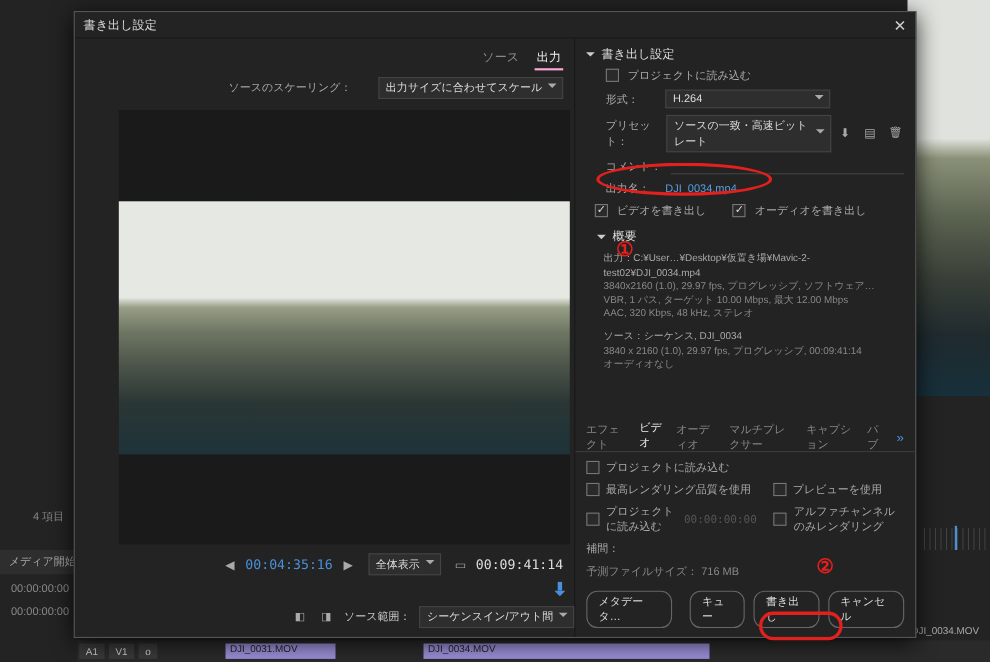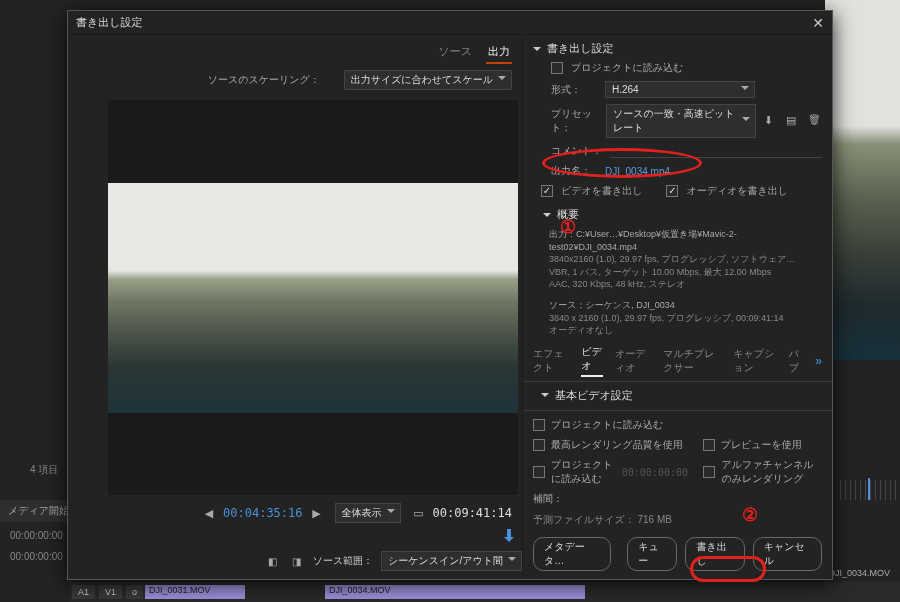--- a/index.html
+++ b/index.html
@@ -5,40 +5,40 @@
 * { margin: 0; padding: 0; box-sizing: border-box; font-family: "Hiragino Kaku Gothic Pro", "Meiryo", sans-serif; }
 html, body { width: 900px; height: 602px; background: #1a1a1a; color: #ccc; overflow: hidden; font-size: 11px; }
 
 .bg { position: absolute; inset: 0; background: #232323; }
 .bg-monitor { position: absolute; right: 0; top: 0; width: 75px; height: 360px; background: linear-gradient(180deg, #dfe2dd 0%, #dfe2dd 35%, #8a9178 40%, #5a6250 55%, #3a4038 70%, #1f2a2e 85%, #17303b 100%); }
 .bg-medialabel { position: absolute; left: 0; top: 500px; background: #2e2e2e; padding: 4px 8px; font-size: 10px; color: #aaa; }
 .bg-timecodes { position: absolute; left: 10px; top: 530px; font-size: 10px; color: #888; }
 .bg-timecodes div { margin-bottom: 10px; }
 .bg-timeline { position: absolute; left: 70px; right: 0; top: 582px; height: 20px; background: #2a2a2a; display:flex; align-items:center; }
 .bg-timeline .track-lbl { background:#3a3a3a; padding:2px 6px; margin:0 2px; font-size:9px; }
-.bg-clip { background: #9a8fd8; flex: 0 0 100px; height: 14px; font-size:9px; color:#222; padding:0 4px; overflow:hidden; }
+.bg-clip { background: #9a8fd8; flex: 0 0 100px; height: 14px; margin-left: 60px; font-size:9px; color:#222; padding:0 4px; overflow:hidden; }
 .bg-clip2 { background: #9a8fd8; flex: 0 0 260px; height: 14px; margin-left: 80px; font-size:9px; color:#222; padding:0 4px; overflow:hidden; }
 .bg-4col { position:absolute; left:30px; top:463px; font-size:10px; color:#888; }
 .bg-ruler { position:absolute; right:0; top:480px; width:60px; height:20px; background:linear-gradient(90deg,#444 0,#444 1px,transparent 1px,transparent 5px); background-size:5px 100%; }
 .bg-ruler-mark { position:absolute; right:30px; top:478px; width:2px; height:22px; background:#4a90d9; }
 .bg-filename { position:absolute; right:10px; top:568px; font-size:9px; color:#aaa; }
 
 
 .dialog { position: absolute; left: 67px; top: 10px; width: 766px; height: 570px; background: #232323; border: 1px solid #555; box-shadow: 0 4px 20px rgba(0,0,0,0.8); display: flex; flex-direction: column; }
 .titlebar { height: 24px; display: flex; align-items: center; justify-content: space-between; padding: 0 8px; border-bottom: 1px solid #1a1a1a; }
 .titlebar .ttl { font-size: 11px; color: #ddd; }
 .close-x { cursor: pointer; font-size: 14px; color: #ccc; }
 
 .dialog-body { flex: 1; display: flex; overflow: hidden; }
 .left-col { width: 455px; display: flex; flex-direction: column; padding: 0; border-right: 1px solid #1a1a1a; align-items: flex-end; }
 .right-col { flex: 1; display: flex; flex-direction: column; overflow: hidden; }
 
 .tabs-row { display: flex; gap: 12px; padding: 6px 10px 0; }
 .tab { font-size: 11px; color: #888; padding: 3px 2px; cursor: pointer; }
-.tab.active { color: #eee; border-bottom: 2px solid #c2410c; }
+.tab.active { color: #eee; border-bottom: 2px solid #f9a8d4; }
 
 .scaling-row { display: flex; align-items: center; gap: 24px; padding: 6px 10px; font-size: 10px; color: #aaa; }
 .dropdown { background: #2e2e2e; border: 1px solid #444; padding: 2px 18px 2px 6px; color: #ddd; font-size: 10px; position: relative; cursor: pointer; min-width: 140px; }
 .dropdown::after { content: ""; position: absolute; right: 5px; top: 50%; transform: translateY(-50%); border: 4px solid transparent; border-top-color: #aaa; }
 
 .preview-area { flex: 1; display: flex; align-items: center; justify-content: center; background: #1a1a1a; margin: 4px; }
 .preview-img { width: 410px; height: 230px; background: linear-gradient(180deg, #e6e8e3 0%, #e6e8e3 38%, #979e87 42%, #6d7562 52%, #4a5248 66%, #2a3634 80%, #1e333a 100%); position: relative; }
 
 .time-row { display: flex; align-items: center; padding: 4px 10px; gap: 6px; }
 .tc-current { color: #4a90d9; font-size: 12px; font-family: monospace; }
@@ -66,21 +66,21 @@
 .link-txt { color: #5a9fe0; cursor: pointer; }
 
 .iconset { margin-left: auto; display: flex; gap: 8px; }
 .small-icon { width: 14px; height: 14px; cursor: pointer; }
 .dl-icon::before { content: "⬇"; color:#aaa; font-size:11px; }
 .save-icon::before { content: "▤"; color:#aaa; font-size:11px; }
 .trash-icon::before { content: "🗑"; color:#aaa; font-size:10px; }
 
 .summary-block { padding: 4px 10px 4px 26px; font-size: 9px; color: #888; line-height: 1.4; position: relative; }
 .summary-block .line1 { color: #aaa; }
-.tabs-right { display: flex; gap: 12px; padding: 4px 10px; border-bottom: 1px solid #3a3a3a; align-items:center; }
+.tabs-right { display: flex; gap: 12px; padding: 4px 10px; border-bottom: 1px solid #3a3a3a; align-items:center;margin-top:36px; }
 .tab-r { font-size: 10px; color: #888; cursor: pointer; }
 .tab-r.active { color: #eee; border-bottom: 2px solid #eee; padding-bottom: 2px; }
 .tabs-scroll { margin-left: auto; color: #4a90d9; font-size: 12px; cursor:pointer; }
 
 .pill-btn { border: 1px solid #666; border-radius: 10px; padding: 2px 10px; font-size: 10px; color: #ddd; cursor: pointer; background: transparent; }
 
 .right-scroll { overflow-y: auto; flex: 1; }
 .right-fixed { border-top: 1px solid #3a3a3a; padding: 4px 0 8px; }
 
 .opt-row { display: flex; align-items: center; gap: 6px; padding: 3px 10px; font-size: 10px; }

